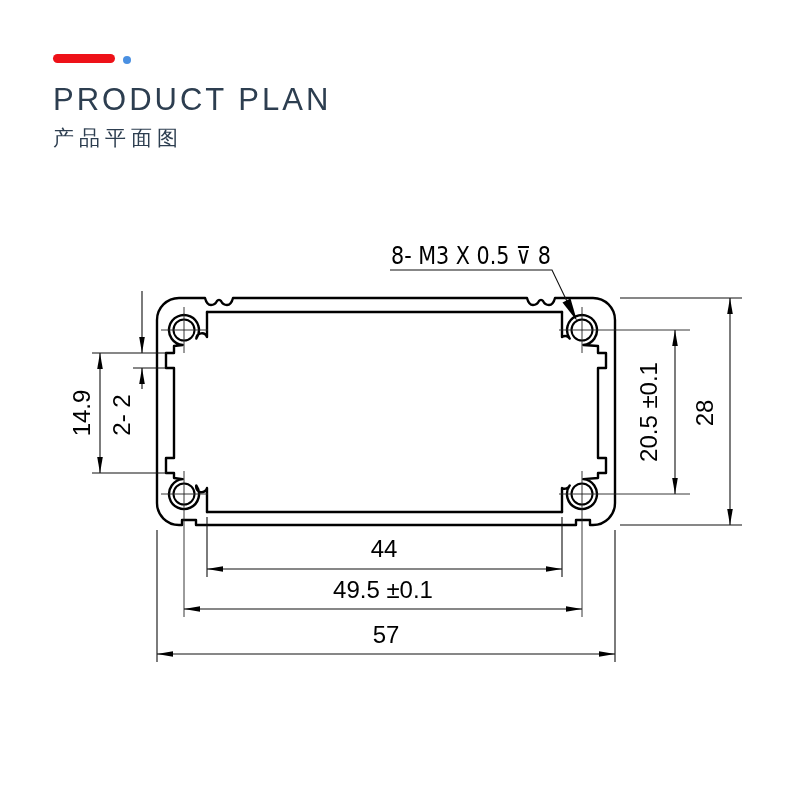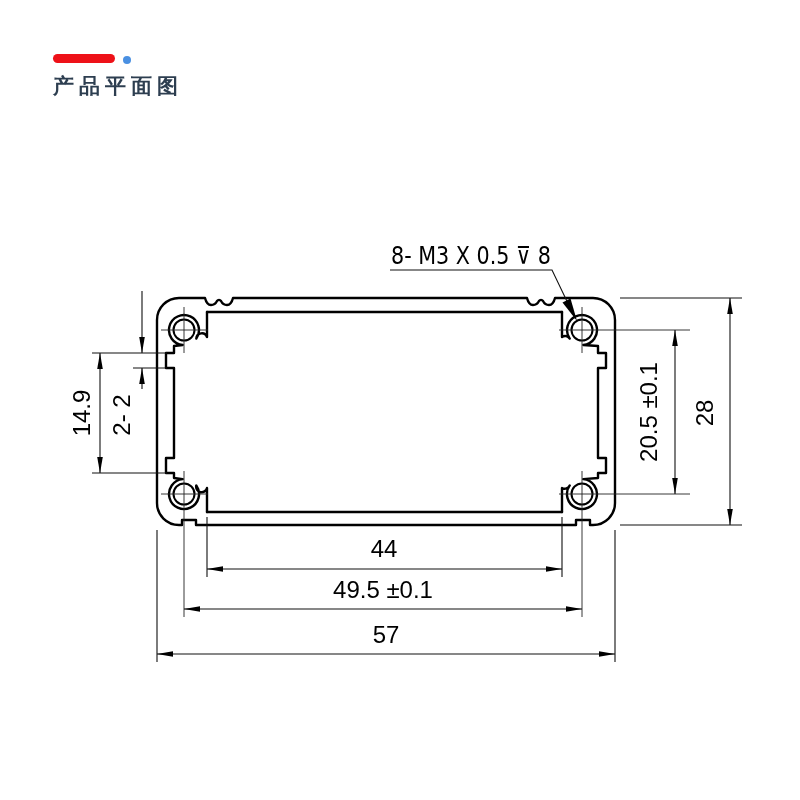--- a/index.html
+++ b/index.html
@@ -4,40 +4,41 @@
 <style>
   html,body{margin:0;padding:0;background:#ffffff;}
   .page{position:relative;width:800px;height:800px;background:#ffffff;overflow:hidden;
         font-family:"Liberation Sans",sans-serif;}
   .brand-header{position:absolute;left:53px;top:50px;}
   .accent-row{position:relative;height:16px;width:220px;}
   .accent-bar{position:absolute;left:0;top:4px;width:62px;height:9px;border-radius:5px;background:#ee1118;}
   .accent-dot{position:absolute;left:70px;top:6px;width:8px;height:8px;border-radius:50%;background:#4a90e2;}
   .page-title{margin:16px 0 0 0;font-size:31px;font-weight:400;letter-spacing:3px;
               color:#2d3e50;font-family:"Liberation Sans",sans-serif;}
-  .page-subtitle{margin:6px 0 0 0;font-size:21px;font-weight:700;letter-spacing:5px;
+  .page-subtitle{margin:6px 0 0 0;font-size:21px;font-weight:400;letter-spacing:5px;
                  color:#2d3e50;font-family:"Liberation Sans","DejaVu Sans",sans-serif;}
   svg.technical-drawing{position:absolute;left:0;top:0;}
   svg .outline{fill:none;stroke:#000;stroke-width:2.4;stroke-linejoin:round;stroke-linecap:round;}
   svg .hole{fill:none;stroke:#000;stroke-width:2;}
   svg .centerline{fill:none;stroke:#222;stroke-width:0.9;}
   svg .dimline{fill:none;stroke:#111;stroke-width:1.1;}
   svg .arrow{fill:#000;stroke:none;}
   svg text.dim{font-family:"Liberation Sans",sans-serif;font-size:24px;fill:#000;}
 </style>
 </head>
 <body>
 
 <div class="page">
 
   <div class="brand-header">
     <div class="accent-row">
       <div class="accent-bar"></div>
       <div class="accent-dot"></div>
     </div>
+    <h1 class="page-title">PRODUCT PLAN</h1>
     <h2 class="page-subtitle">产品平面图</h2>
   </div>
 
   <svg class="technical-drawing" width="800" height="800" viewBox="0 0 800 800" xmlns="http://www.w3.org/2000/svg">
 
     <g>
 
       <path class="outline" d="
         M 157,320 A 22,22 0 0 1 179,298 H 205
         C 206,302 208,305 211,305 C 214,305 216,303 217,301

